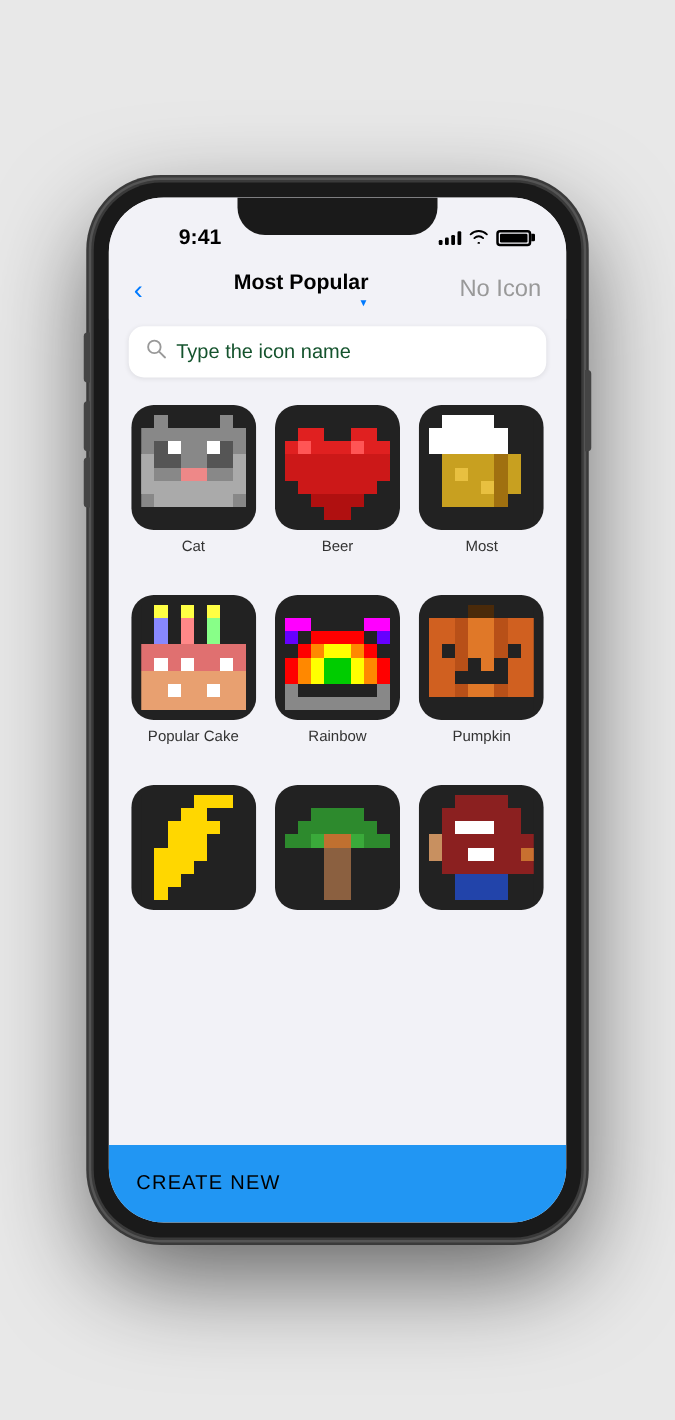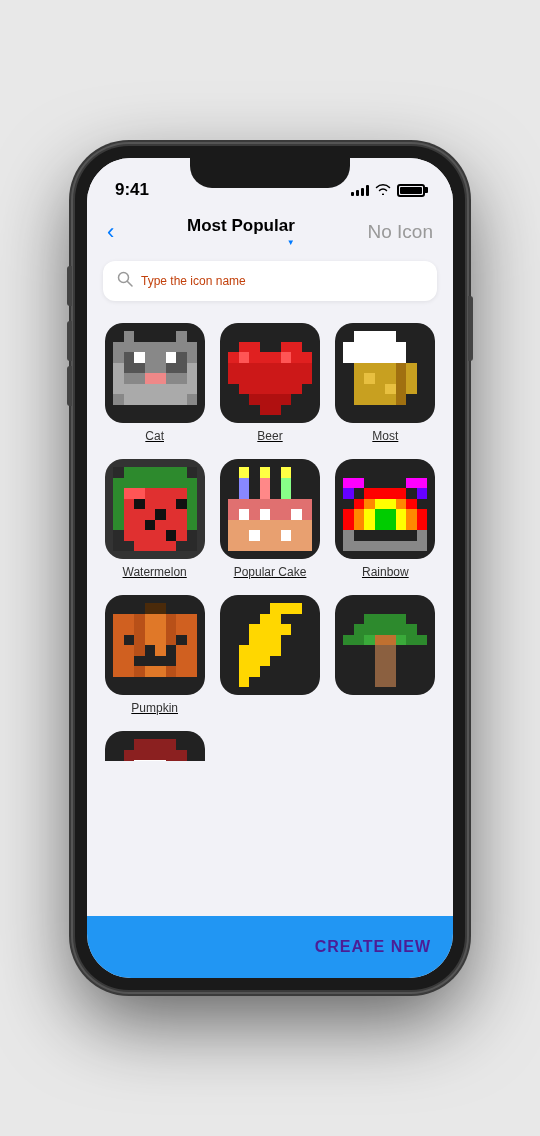--- a/index.html
+++ b/index.html
@@ -92,20 +92,21 @@
       height: 50px;
       position: relative;
       z-index: 99;
       background: #f2f2f7;
     }
 
     .status-time {
       font-size: 17px;
       font-weight: 600;
       color: #000;
+      margin-left: 28px;
     }
 
     .status-icons {
       display: flex;
       align-items: center;
       gap: 6px;
     }
 
     .signal-bars {
       display: flex;
@@ -204,22 +205,22 @@
       box-shadow: 0 1px 4px rgba(0,0,0,0.08);
     }
 
     .search-icon-svg {
       color: #999;
       font-size: 16px;
       flex-shrink: 0;
     }
 
     .search-input-display {
-      color: #c2410c;
-      font-size: 12px;
+      color: #14532d;
+      font-size: 16px;
     }
 
     
     .icon-grid {
       display: grid;
       grid-template-columns: repeat(3, 1fr);
       gap: 0;
       padding: 4px 10px;
       overflow-y: auto;
       height: calc(100% - 170px);
@@ -264,43 +265,42 @@
       overflow: hidden;
     }
 
     
     .create-btn {
       position: absolute;
       bottom: 0;
       left: 0;
       right: 0;
       background: #2196F3;
-      color: #4c1d95;
+      color: #000000;
       font-size: 16px;
-      font-weight: 700;
+      font-weight: 400;
       letter-spacing: 1px;
-      text-align: right;
+      text-align: left;
       padding: 22px;
       cursor: pointer;
       z-index: 10;
     }
 
     
     .pixel-art {
       width: 84px;
       height: 84px;
     }
 
     
     .content-scroll {
       height: calc(100% - 130px);
       overflow-y: auto;
       position: relative;
       padding-bottom: 70px;
-      text-decoration: underline;
     }
 
     .content-scroll::-webkit-scrollbar { display: none; }
   </style>
 </head>
 <body>
 
 <div class="phone-wrapper">
   <div class="phone-shell">
     <div class="phone-screen">
@@ -413,46 +413,20 @@
                   <rect x="2" y="4" width="1" height="1" fill="#e8c040"></rect>
                   <rect x="4" y="5" width="1" height="1" fill="#e8c040"></rect>
 
                   <rect x="5" y="3" width="1" height="4" fill="#a07010"></rect>
                 </svg>
               </div>
             </div>
             <span class="icon-label">Most</span>
           </div>
 
-          <div class="icon-cell selected">
-            <div class="icon-img-wrap">
-              <div class="icon-bg" style="background:#333;">
-                <svg class="pixel-art" viewBox="0 0 8 8" shape-rendering="crispEdges">
-                  <rect x="0" y="0" width="8" height="8" fill="#2a2a2a"></rect>
-
-                  <rect x="1" y="0" width="6" height="1" fill="#2d8a2d"></rect>
-                  <rect x="0" y="1" width="8" height="1" fill="#2d8a2d"></rect>
-                  <rect x="0" y="2" width="1" height="4" fill="#2d8a2d"></rect>
-                  <rect x="7" y="2" width="1" height="4" fill="#2d8a2d"></rect>
-
-                  <rect x="1" y="2" width="6" height="5" fill="#e03030"></rect>
-                  <rect x="2" y="7" width="4" height="1" fill="#e03030"></rect>
-
-                  <rect x="2" y="3" width="1" height="1" fill="#111"></rect>
-                  <rect x="4" y="4" width="1" height="1" fill="#111"></rect>
-                  <rect x="6" y="3" width="1" height="1" fill="#111"></rect>
-                  <rect x="3" y="5" width="1" height="1" fill="#111"></rect>
-                  <rect x="5" y="6" width="1" height="1" fill="#111"></rect>
-
-                  <rect x="1" y="2" width="2" height="1" fill="#ff5555"></rect>
-                </svg>
-              </div>
-            </div>
-            <span class="icon-label">Watermelon</span>
-          </div>
 
 
           <div class="icon-cell">
             <div class="icon-img-wrap">
               <div class="icon-bg">
                 <svg class="pixel-art" viewBox="0 0 8 8" shape-rendering="crispEdges">
                   <rect x="0" y="0" width="8" height="8" fill="#222"></rect>
 
                   <rect x="1" y="0" width="1" height="1" fill="#ff4"></rect>
                   <rect x="3" y="0" width="1" height="1" fill="#ff4"></rect>

